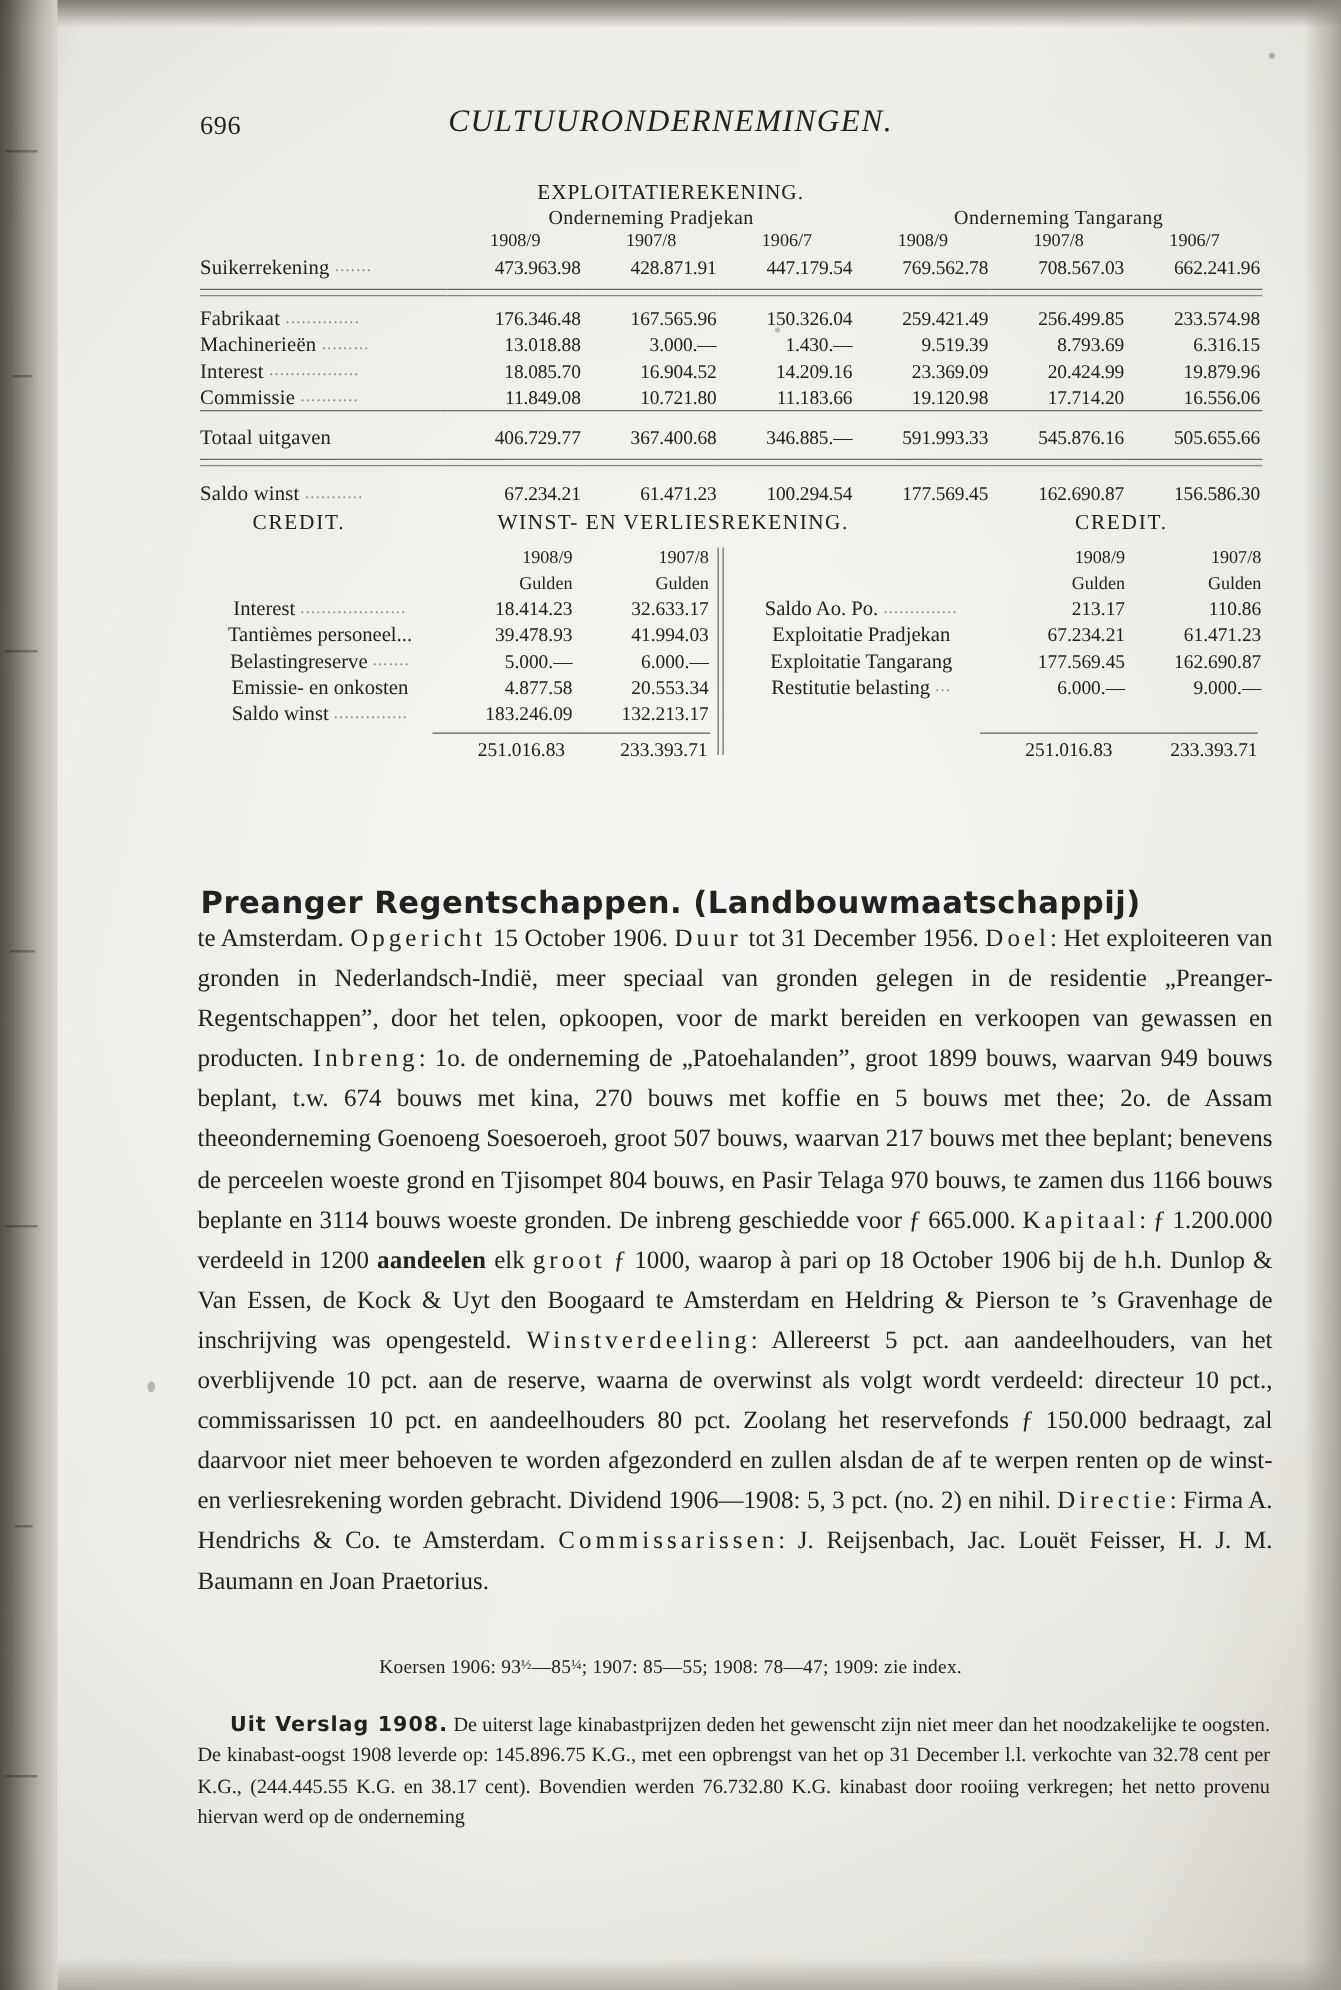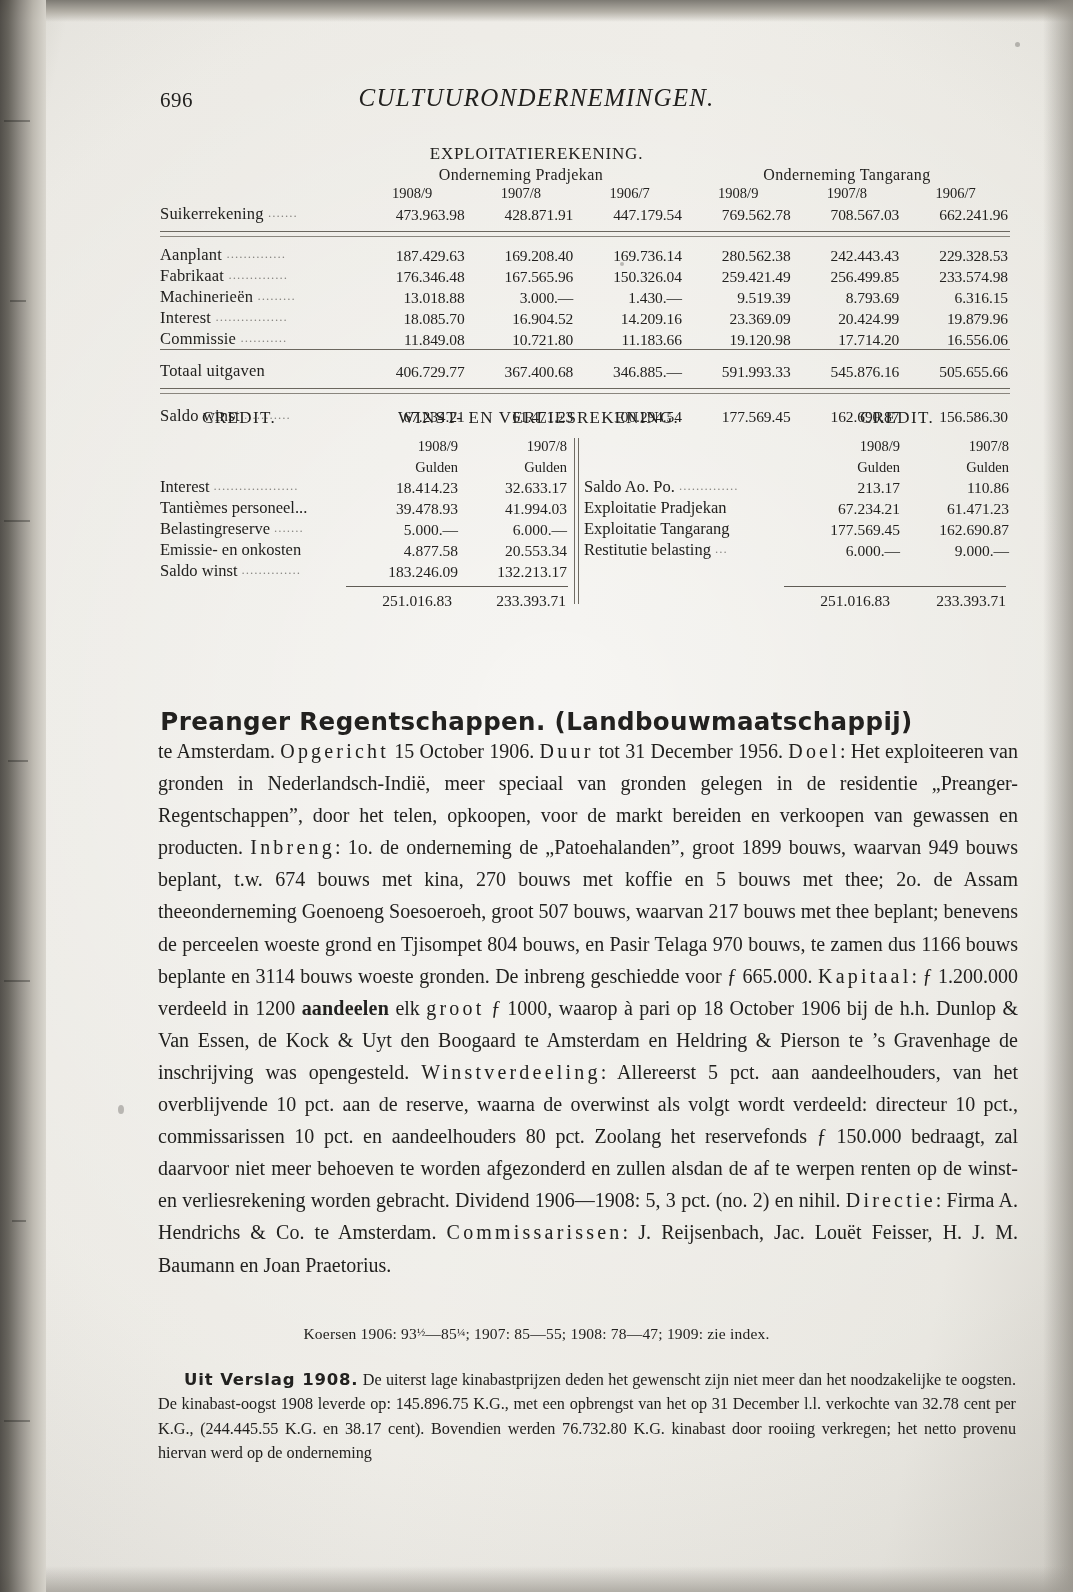--- a/index.html
+++ b/index.html
@@ -190,21 +190,21 @@
   }
   .wv-col {
     position: absolute;
     top: 0;
     border-collapse: collapse;
     font-size: 15.5px;
   }
   .wv-col.left  { left: 0px;   width: 410px; }
   .wv-col.right { left: 424px; width: 428px; }
   .wv-col td { padding: 0; white-space: nowrap; vertical-align: bottom; }
-  .wv-col .lbl { text-align: left; font-size: 16.5px; }
+  .wv-col .lbl { text-align: center; font-size: 16.5px; }
   .wv-col .num { text-align: right; width: 106px; padding-right: 3px; }
   .wv-col .yr  { text-align: right; width: 106px; padding-right: 3px; font-size: 14.5px; }
   .wv-col tr { height: 21px; }
 
   .wv-totals {
     position: absolute;
     top: 176px; left: 0;
     width: 852px;
     height: 34px;
   }
@@ -321,29 +321,20 @@
             <td colspan="7"></td>
           </tr>
       <tr class="rule-dbl">
         <td></td>
             <td colspan="6"></td>
       </tr>
       <tr class="spacer-sm">
             <td colspan="7"></td>
           </tr>
 
-      <tr class="row-h">
-        <td class="lbl"><span>Aanplant</span> <span class="dots">..............</span></td>
-        <td class="num">187.429.63</td>
-        <td class="num">169.208.40</td>
-        <td class="num">169.736.14</td>
-        <td class="num">280.562.38</td>
-        <td class="num">242.443.43</td>
-        <td class="num">229.328.53</td>
-      </tr>
       <tr class="row-h">
         <td class="lbl"><span>Fabrikaat</span> <span class="dots">..............</span></td>
         <td class="num">176.346.48</td>
         <td class="num">167.565.96</td>
         <td class="num">150.326.04</td>
         <td class="num">259.421.49</td>
         <td class="num">256.499.85</td>
         <td class="num">233.574.98</td>
       </tr>
       <tr class="row-h">

